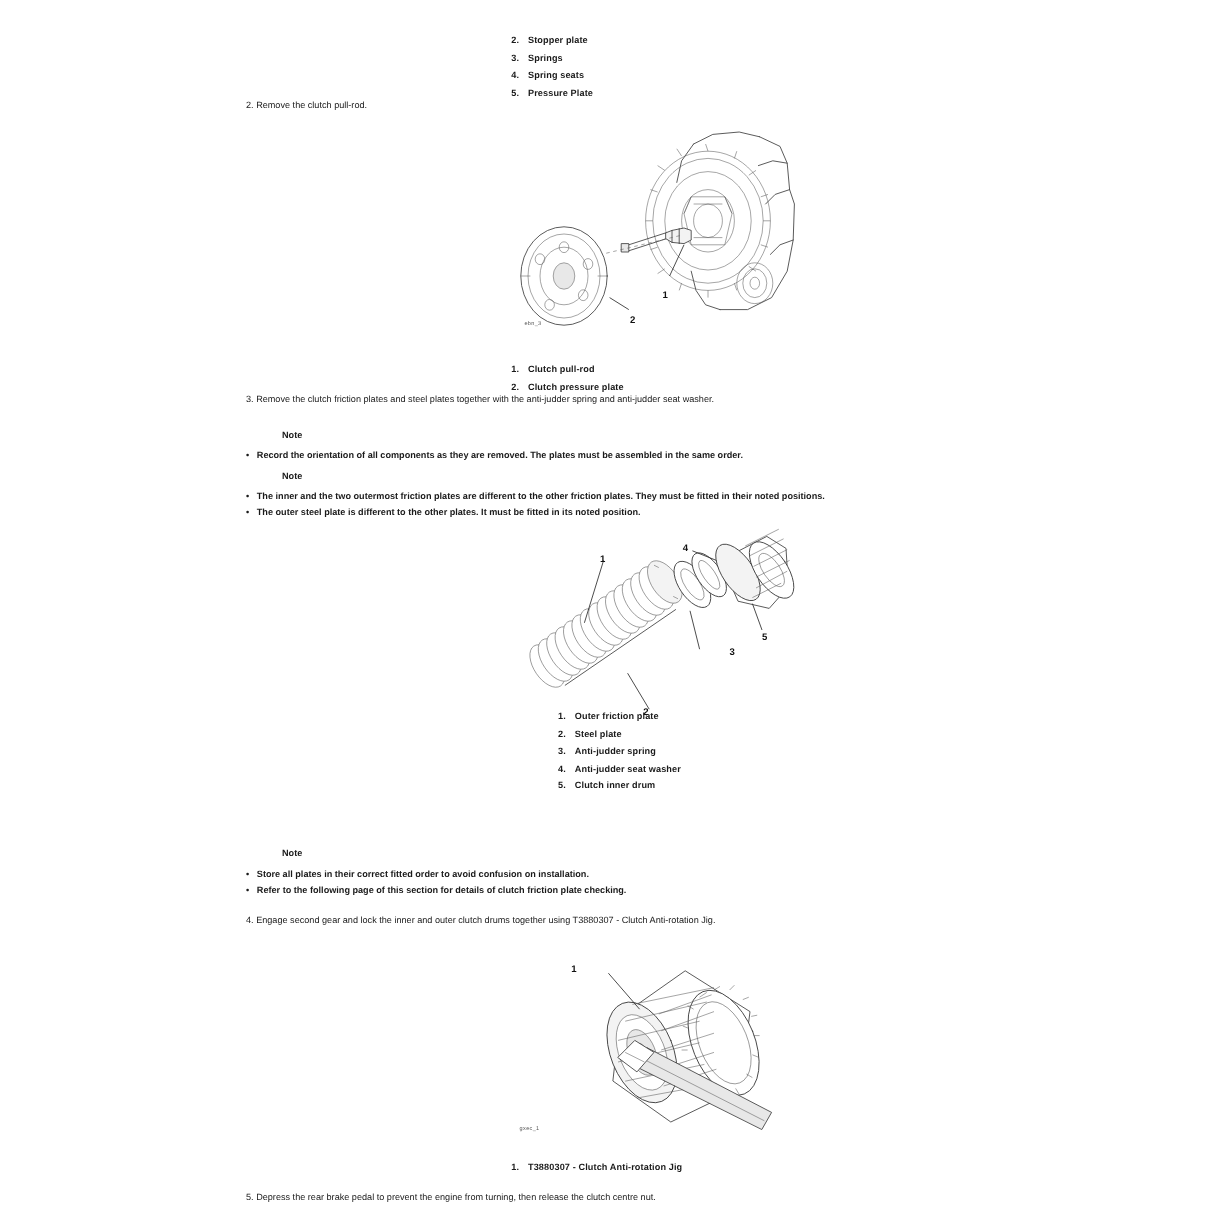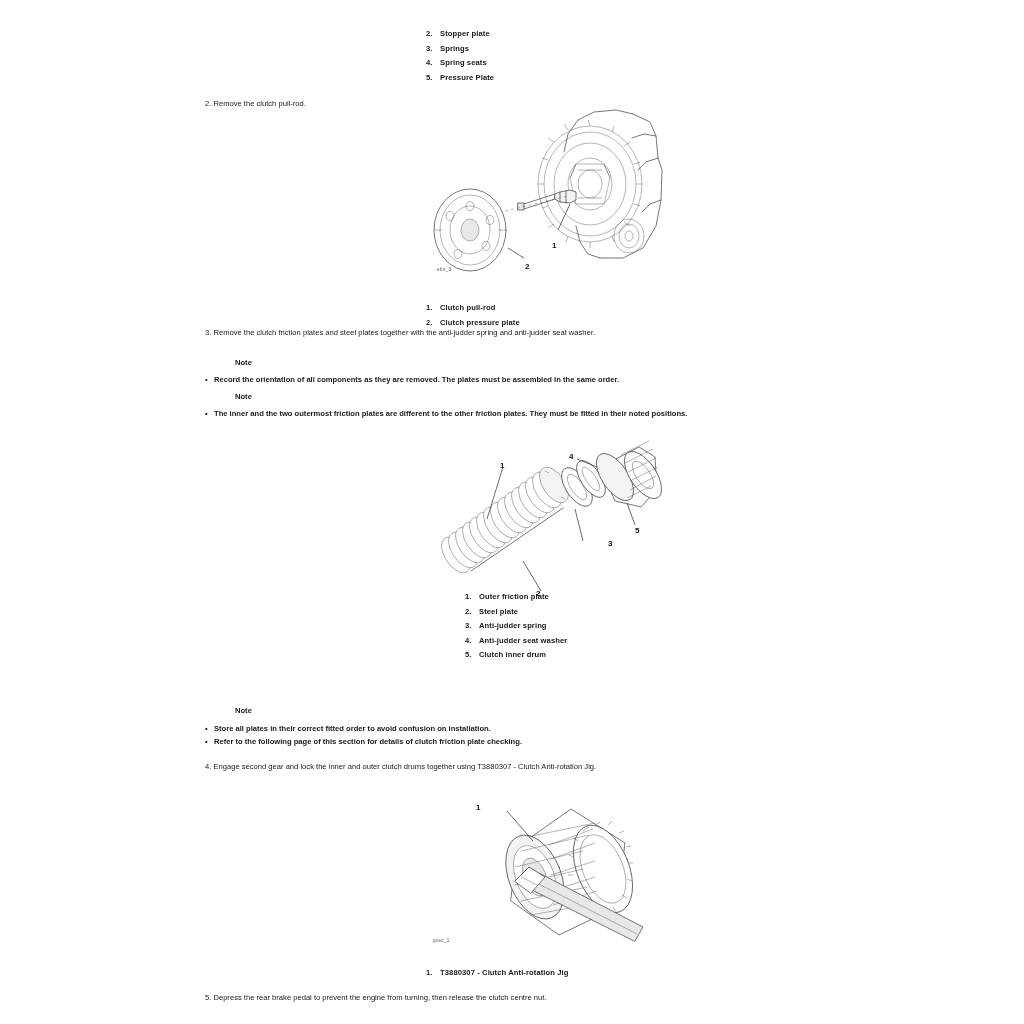--- a/index.html
+++ b/index.html
@@ -132,21 +132,21 @@
       <span class="num">3.</span><span>Springs</span>
     </div>
     <div class="row">
       <span class="num">4.</span><span>Spring seats</span>
     </div>
     <div class="row">
       <span class="num">5.</span><span>Pressure Plate</span>
     </div>
   </div>
 
-  <div class="step" style="left:205px; top:98px;">2. Remove the clutch pull-rod.</div>
+  <div class="step" style="left:205px; top:82px;">2. Remove the clutch pull-rod.</div>
 
   <div class="fig" style="left:418px; top:108px;">
     <svg width="270" height="175" viewBox="0 0 270 175">
 
       <g class="ln">
         <path d="M215 6 L232 14 L238 28 L240 50 L244 62 L243 92 L238 118 L225 140 L205 150 L182 150"></path>
         <path d="M215 6 L198 2 L176 4 L160 12"></path>
         <path d="M160 12 L150 26 L146 44"></path>
         <path d="M182 150 L170 146 L162 134 L158 118"></path>
         <path d="M238 28 L226 26 L214 30"></path>
@@ -227,20 +227,21 @@
   <div class="step" style="left:205px; top:327px;">3. Remove the clutch friction plates and steel plates together with the anti-judder spring and anti-judder seat washer.</div>
 
   <div class="note-title" style="left:200px; top:358px;">Note</div>
   <div class="bullets" style="left:205px; top:373px;">
     <div class="b">Record the orientation of all components as they are removed. The plates must be assembled in the same order.</div>
   </div>
 
   <div class="note-title" style="left:200px; top:392px;">Note</div>
   <div class="bullets" style="left:205px; top:407px;">
     <div class="b">The inner and the two outermost friction plates are different to the other friction plates. They must be fitted in their noted positions.</div>
+    <div class="b">The outer steel plate is different to the other plates. It must be fitted in its noted position.</div>
   </div>
 
   <div class="fig" style="left:425px; top:445px;">
     <svg width="250" height="165" viewBox="0 0 250 165">
 
       <g class="ln-thin">
 
         <path class="ln" d="M31 95 L123 32 M46 126 L138 63"></path>
 
         <g>

